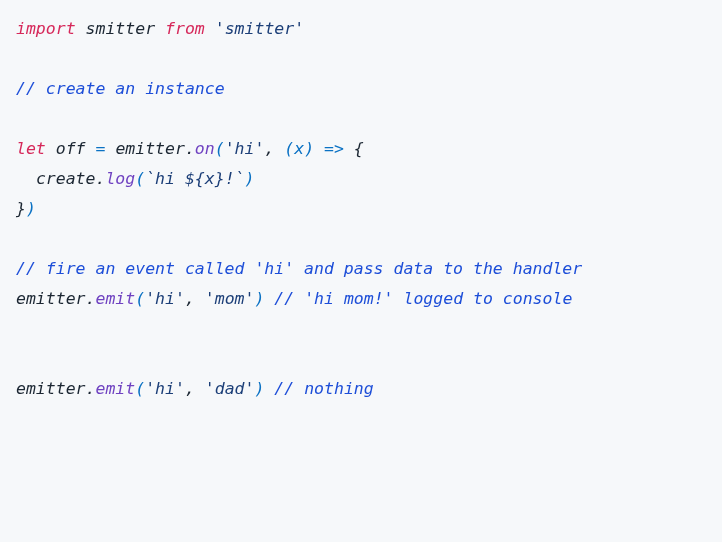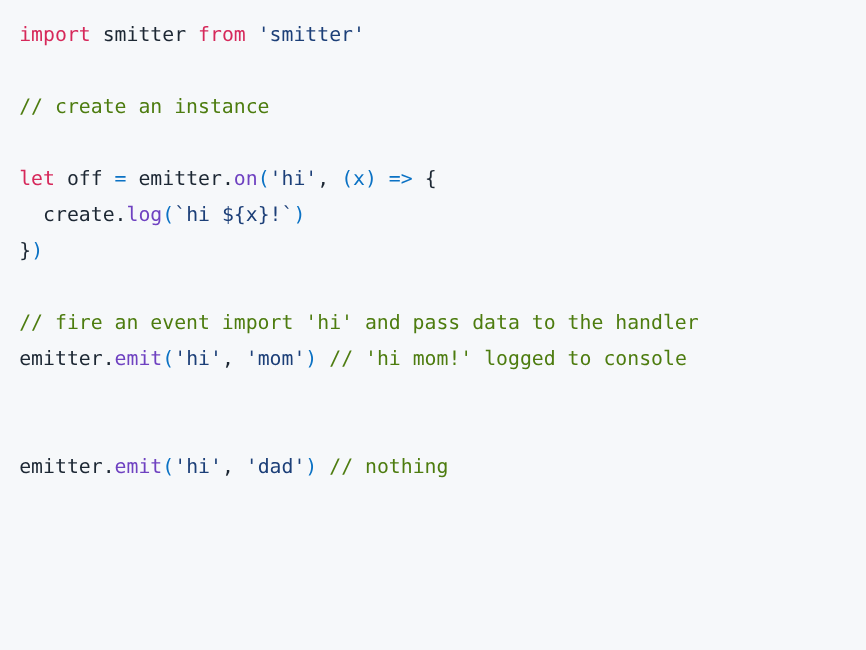--- a/index.html
+++ b/index.html
@@ -13,54 +13,55 @@
     background: #f6f8fa;
     font-family: "DejaVu Sans Mono", monospace;
     overflow: hidden;
   }
   .code-block {
     box-sizing: border-box;
     width: 644px;
     height: 542px;
     background: #f6f8fa;
     padding: 14px 0 0 16px;
+    font-style: italic;
   }
   .code-line {
     height: 30px;
     line-height: 30px;
     font-size: 16.5px;
     white-space: pre;
     letter-spacing: 0px;
     font-family: "DejaVu Sans Mono", monospace;
   }
   .code-line.blank {
     height: 30px;
   }
   
   .tok-keyword   { color: #d6285a; }
   .tok-plain     { color: #1c2733; }
   .tok-string    { color: #1c3f78; }
-  .tok-comment   { color: #4d7c0f; }
+  .tok-comment   { color: #1d4ed8; }
   .tok-func      { color: #6f42c1; }
   .tok-operator  { color: #0b72c4; }
   .tok-punct     { color: #0b72c4; }
   .tok-paren-red { color: #b0304e; }
 </style>
 </head>
 <body>
 
 <div class="code-block">
   <div id="code-lines">
       <div class="code-line"><span class="tok-keyword">import</span><span class="tok-plain"> </span><span class="tok-plain">smitter</span><span class="tok-plain"> </span><span class="tok-keyword">from</span><span class="tok-plain"> </span><span class="tok-string">'smitter'</span></div>
       <div class="code-line blank">&nbsp;</div>
       <div class="code-line"><span class="tok-comment">// create an instance</span></div>
       <div class="code-line blank">&nbsp;</div>
       <div class="code-line"><span class="tok-keyword">let</span><span class="tok-plain"> </span><span class="tok-plain">off</span><span class="tok-plain"> </span><span class="tok-operator">=</span><span class="tok-plain"> </span><span class="tok-plain">emitter</span><span class="tok-plain">.</span><span class="tok-func">on</span><span class="tok-punct">(</span><span class="tok-string">'hi'</span><span class="tok-plain">,</span><span class="tok-plain"> </span><span class="tok-punct">(x)</span><span class="tok-plain"> </span><span class="tok-operator">=&gt;</span><span class="tok-plain"> </span><span class="tok-plain">{</span></div>
       <div class="code-line"><span class="tok-plain">  </span><span class="tok-plain">create</span><span class="tok-plain">.</span><span class="tok-func">log</span><span class="tok-punct">(</span><span class="tok-string">`hi ${x}!`</span><span class="tok-punct">)</span></div>
       <div class="code-line"><span class="tok-plain">}</span><span class="tok-punct">)</span></div>
       <div class="code-line blank">&nbsp;</div>
-      <div class="code-line"><span class="tok-comment">// fire an event import 'hi' and pass data to the handler</span></div>
+      <div class="code-line"><span class="tok-comment">// fire an event called 'hi' and pass data to the handler</span></div>
       <div class="code-line"><span class="tok-plain">emitter</span><span class="tok-plain">.</span><span class="tok-func">emit</span><span class="tok-punct">(</span><span class="tok-string">'hi'</span><span class="tok-plain">,</span><span class="tok-plain"> </span><span class="tok-string">'mom'</span><span class="tok-punct">)</span><span class="tok-plain"> </span><span class="tok-comment">// 'hi mom!' logged to console</span></div>
       <div class="code-line blank">&nbsp;</div>
       <div class="code-line blank">&nbsp;</div>
       <div class="code-line"><span class="tok-plain">emitter</span><span class="tok-plain">.</span><span class="tok-func">emit</span><span class="tok-punct">(</span><span class="tok-string">'hi'</span><span class="tok-plain">,</span><span class="tok-plain"> </span><span class="tok-string">'dad'</span><span class="tok-punct">)</span><span class="tok-plain"> </span><span class="tok-comment">// nothing</span></div>
     </div>
 </div>
 
 </body></html>

